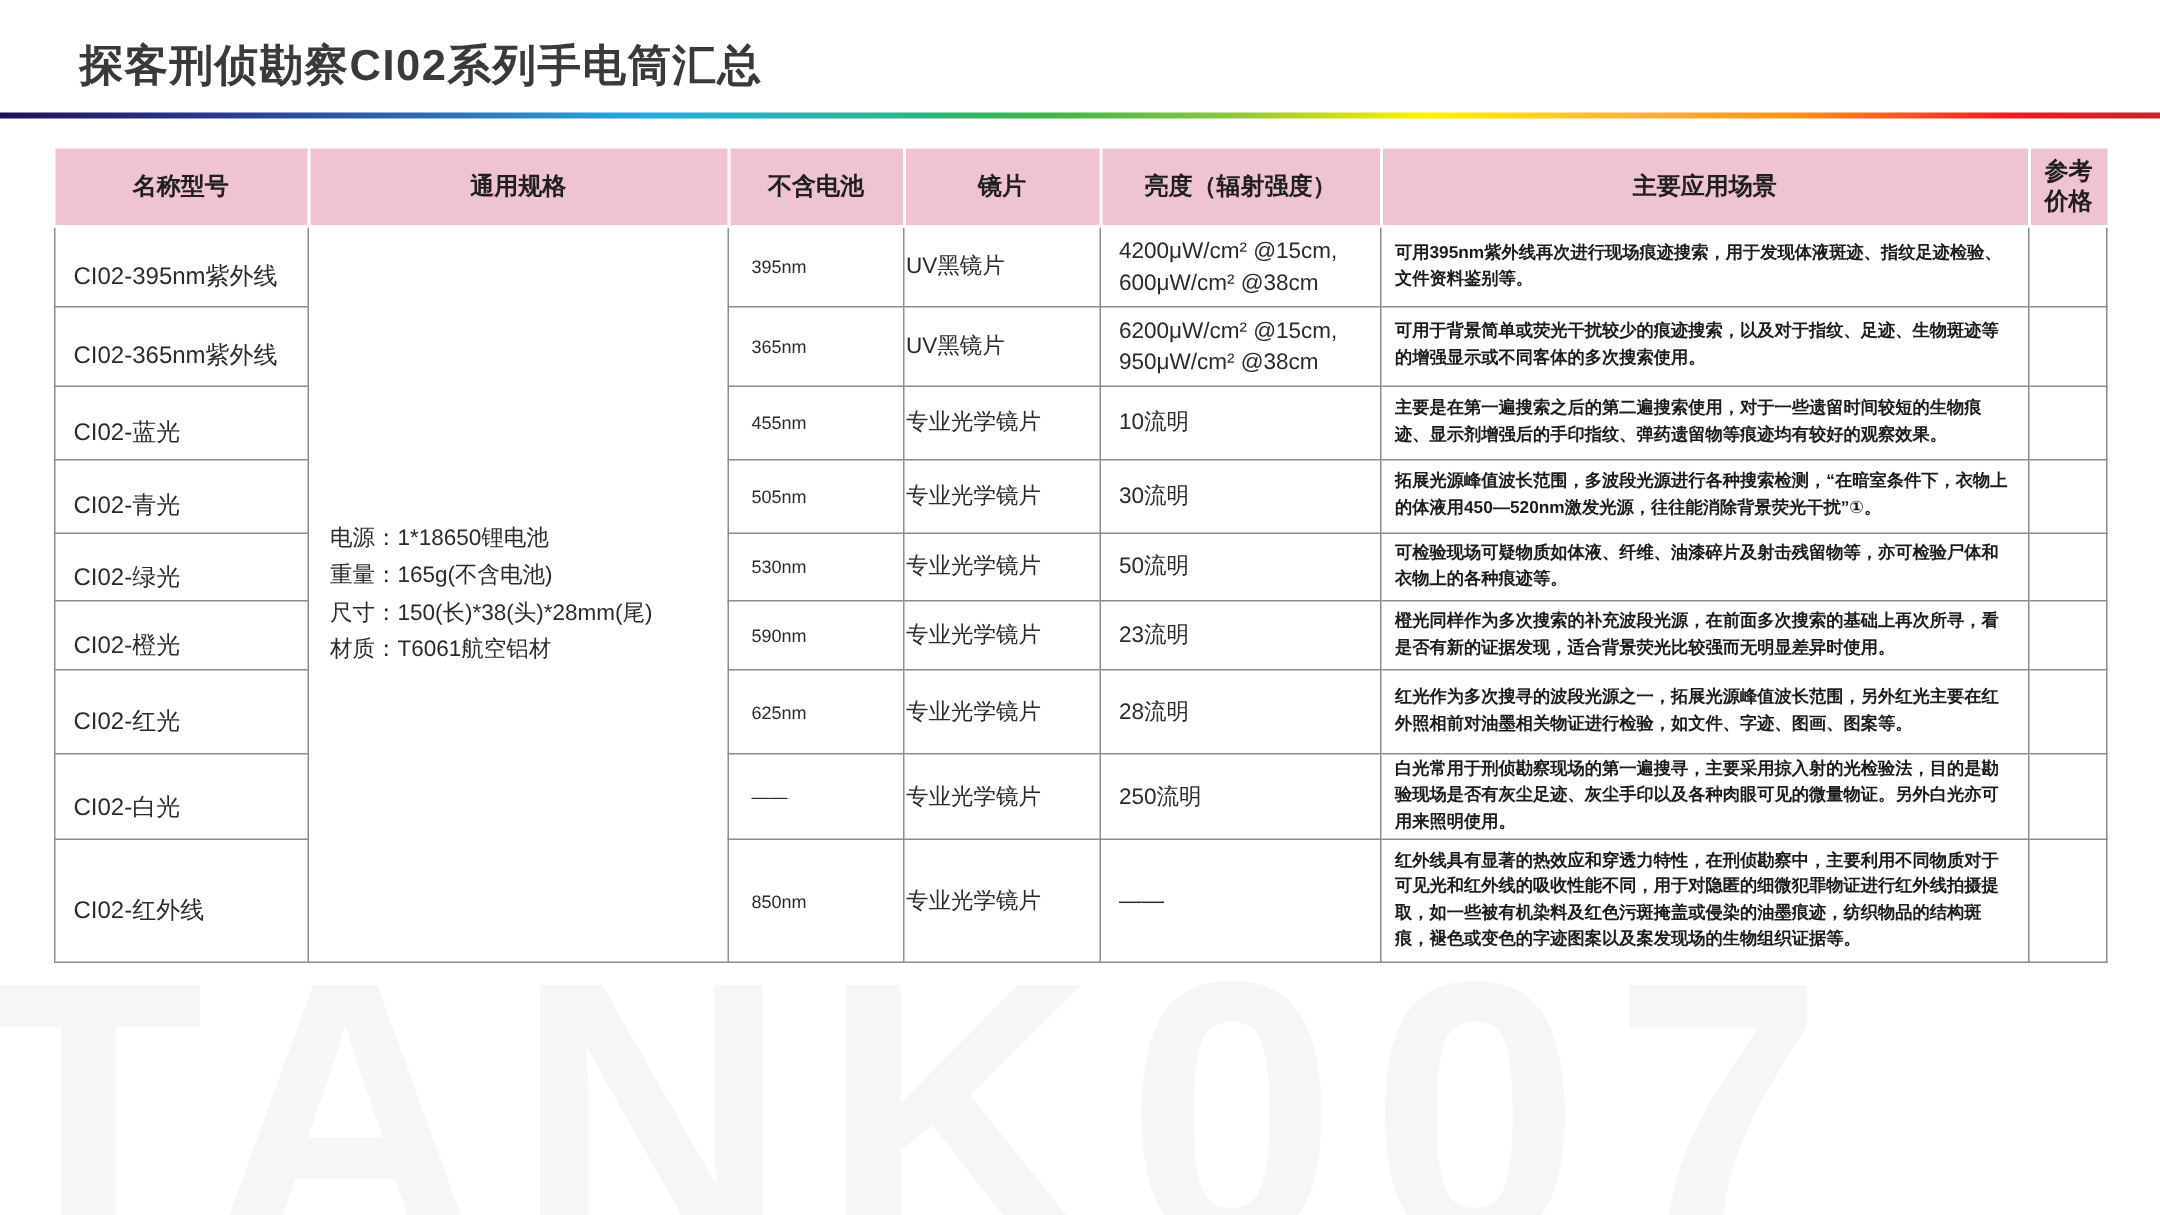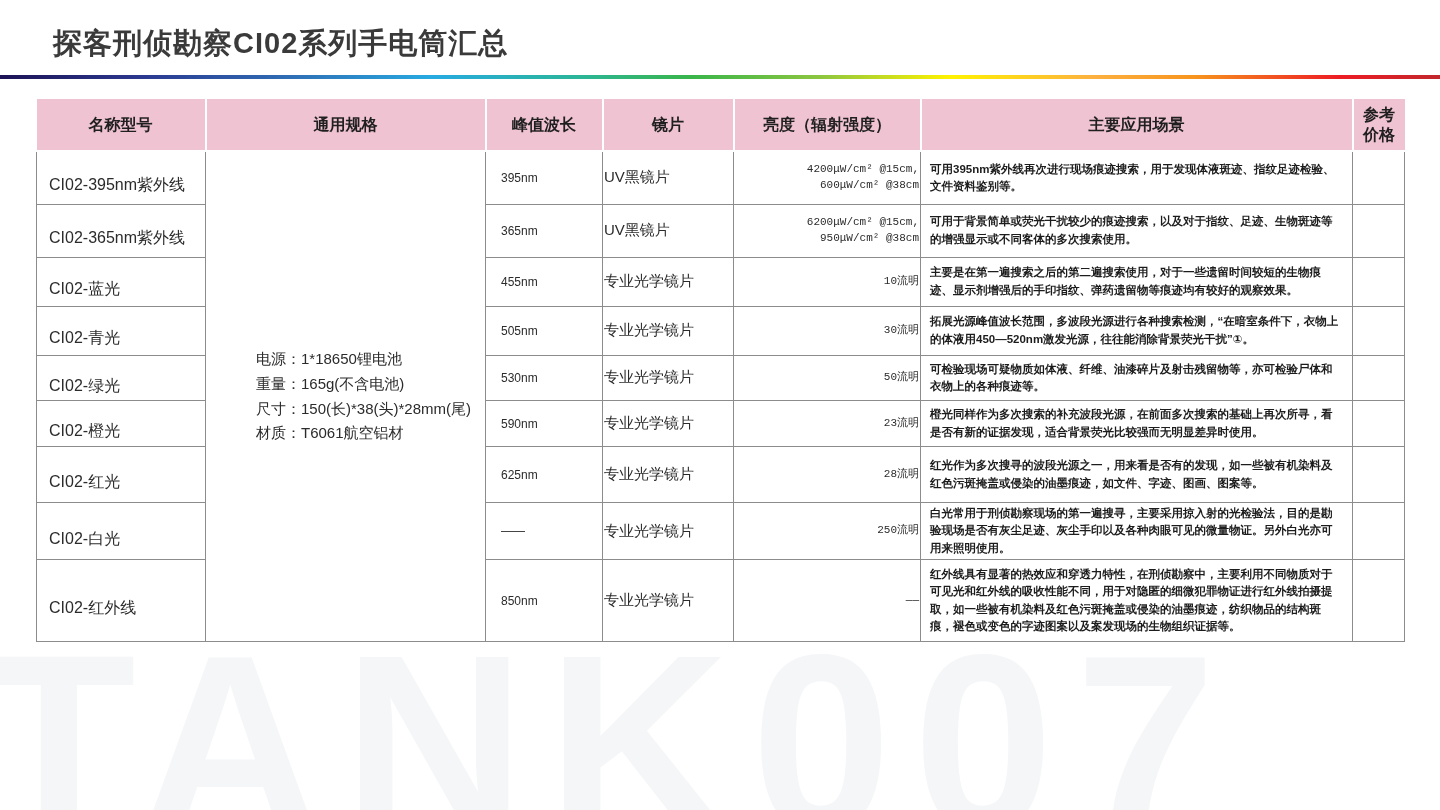--- a/index.html
+++ b/index.html
@@ -20,24 +20,24 @@
 
   thead th{background:#f0c3d2;border:2px solid #fff;height:51px;
     font-size:16px;font-weight:700;color:#1f1f1f;text-align:center;
     vertical-align:middle;padding:0 2px;white-space:pre-line;line-height:1.25;}
   thead th:first-child{border-left:none}
   thead th:last-child{border-right:none}
 
   tbody td{border:1px solid #8c8c8c;vertical-align:middle;background:#fff;}
   td.model{font-size:16px;text-align:left;padding:20px 6px 4px 12px;line-height:1.3;}
   td.specs{font-size:15px;text-align:left;padding-left:14px;}
-  td.specs .spec-line{line-height:1.65;margin-left:36px;}
+  td.specs .spec-line{line-height:1.65;}
   td.wave{font-size:12px;text-align:left;padding-left:15px;}
   td.lens{font-size:15px;text-align:left;}
-  td.bright{font-size:11px;text-align:right;padding-left:12px;white-space:pre-line;line-height:1.4;font-family:Liberation Mono, monospace;}
+  td.bright{font-size:15px;text-align:left;padding-left:12px;white-space:pre-line;line-height:1.4;}
   td.scenario{font-size:11.5px;font-weight:700;color:#1c1c1c;text-align:left;
     padding:0 9px;line-height:1.5;text-justify:inter-ideograph;}
   td.price{font-size:14px;}
 
   tr.rh1{height:53px}tr.rh2{height:53px}tr.rh3{height:49px}tr.rh4{height:49px}
   tr.rh5{height:43px}tr.rh6{height:44px}tr.rh7{height:56px}tr.rh8{height:57px}tr.rh9{height:82px}
 
   .watermark{position:absolute;left:-18px;top:618px;z-index:5;
     font-size:252px;font-weight:700;letter-spacing:22px;white-space:nowrap;
     color:#f5f6f8;line-height:1;pointer-events:none;}
@@ -57,21 +57,21 @@
         <col class="c-wave">
         <col class="c-lens">
       <col class="c-bright">
         <col class="c-scen">
         <col class="c-price">
     </colgroup>
     <thead>
       <tr>
         <th>名称型号</th>
         <th>通用规格</th>
-        <th>峰值波长</th>
+        <th>不含电池</th>
         <th>镜片</th>
         <th>亮度（辐射强度）</th>
         <th>主要应用场景</th>
         <th>参考
 价格</th>
       </tr>
     </thead>
     <tbody>
       <tr class="rh1">
         <td class="model">CI02-395nm紫外线</td>
@@ -127,21 +127,21 @@
         <td class="lens">专业光学镜片</td>
         <td class="bright">23流明</td>
         <td class="scenario">橙光同样作为多次搜索的补充波段光源，在前面多次搜索的基础上再次所寻，看是否有新的证据发现，适合背景荧光比较强而无明显差异时使用。</td>
         <td class="price"></td>
       </tr>
       <tr class="rh7">
         <td class="model">CI02-红光</td>
         <td class="wave">625nm</td>
         <td class="lens">专业光学镜片</td>
         <td class="bright">28流明</td>
-        <td class="scenario">红光作为多次搜寻的波段光源之一，用来看是否有的发现，如一些被有机染料及红色污斑掩盖或侵染的油墨痕迹，如文件、字迹、图画、图案等。</td>
+        <td class="scenario">红光作为多次搜寻的波段光源之一，拓展光源峰值波长范围，另外红光主要在红外照相前对油墨相关物证进行检验，如文件、字迹、图画、图案等。</td>
         <td class="price"></td>
       </tr>
       <tr class="rh8">
         <td class="model">CI02-白光</td>
         <td class="wave">——</td>
         <td class="lens">专业光学镜片</td>
         <td class="bright">250流明</td>
         <td class="scenario">白光常用于刑侦勘察现场的第一遍搜寻，主要采用掠入射的光检验法，目的是勘验现场是否有灰尘足迹、灰尘手印以及各种肉眼可见的微量物证。另外白光亦可用来照明使用。</td>
         <td class="price"></td>
       </tr>

